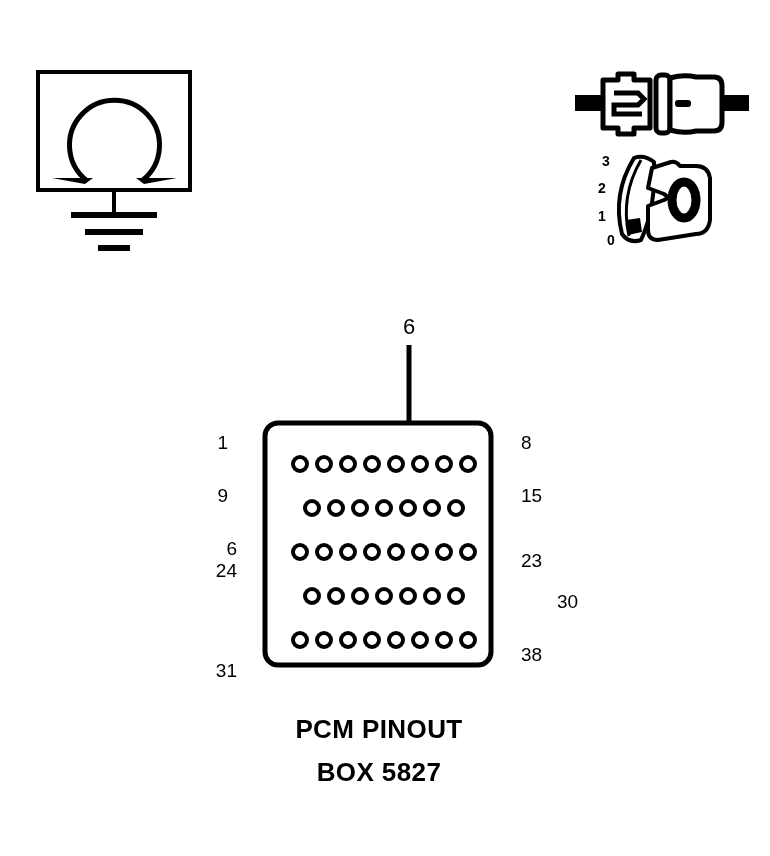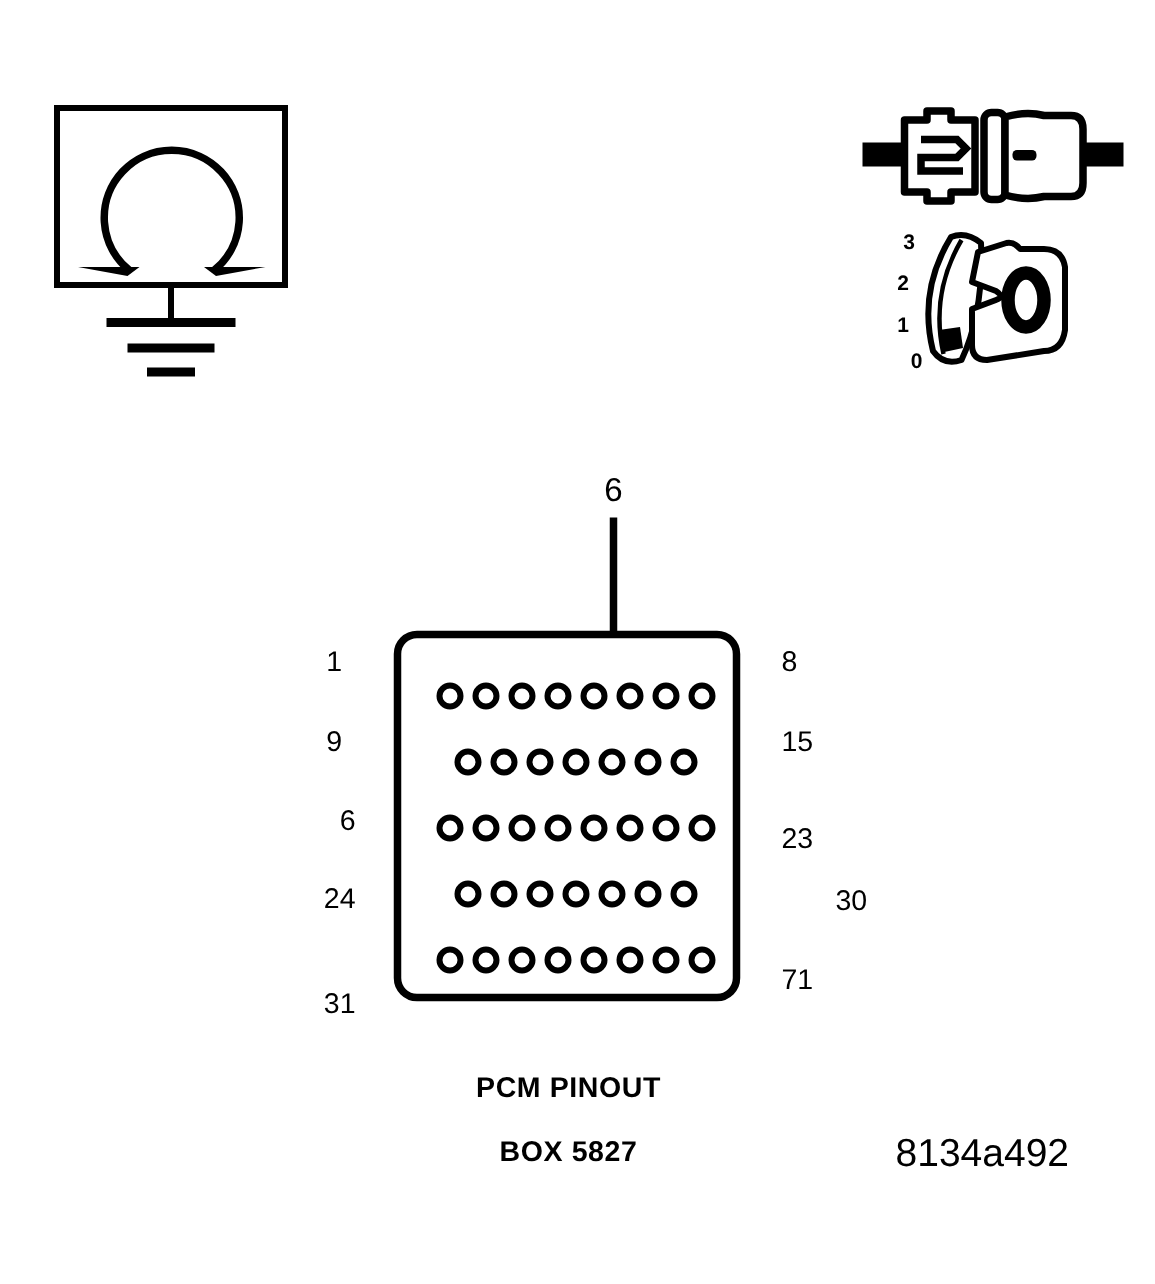--- a/index.html
+++ b/index.html
@@ -39,21 +39,21 @@
     position: absolute;
     font-size: 22px;
     font-weight: 400;
     line-height: 1;
     transform: translate(-50%, -100%);
     white-space: nowrap;
   }
 
   .caption {
     position: absolute;
-    font-size: 19px;
+    font-size: 26px;
     font-weight: bold;
     letter-spacing: 0.4px;
     line-height: 1;
     transform: translate(-50%, 0);
     white-space: nowrap;
   }
 
   .fig-id {
     position: absolute;
     font-size: 26px;
@@ -198,27 +198,26 @@
         <circle cx="158" cy="220" r="7" fill="#fff" stroke="#000" stroke-width="4"></circle>
         <circle cx="182" cy="220" r="7" fill="#fff" stroke="#000" stroke-width="4"></circle>
         <circle cx="206" cy="220" r="7" fill="#fff" stroke="#000" stroke-width="4"></circle>
       </g>
     </svg>
   </div>
 
   <span class="pin-label left" style="left:228px; top:442px;">1</span>
   <span class="pin-label left" style="left:228px; top:495px;">9</span>
   <span class="pin-label left" style="left:237px; top:548px;">6</span>
-  <span class="pin-label left" style="left:237px; top:600px;text-align:center;">24</span>
+  <span class="pin-label left" style="left:237px; top:570px;text-align:center;">24</span>
   <span class="pin-label left" style="left:237px; top:654px;margin-top:16px;">31</span>
 
   <span class="pin-label right" style="left:521px; top:442px;">8</span>
   <span class="pin-label right" style="left:521px; top:495px;">15</span>
   <span class="pin-label right" style="left:521px; top:548px;margin-top:12px;">23</span>
   <span class="pin-label right" style="left:521px; top:601px;margin-left:36px;">30</span>
-  <span class="pin-label right" style="left:521px; top:654px;">71</span>
+  <span class="pin-label right" style="left:521px; top:654px;">38</span>
 
   <span class="caption" style="left:379px; top:716px;">PCM PINOUT</span>
   <span class="caption" style="left:379px; top:759px;">BOX 5827</span>
 
-  <span class="fig-id" style="left:597px; top:755px;">8134a492</span>
 
 </div>
 
 </body></html>

